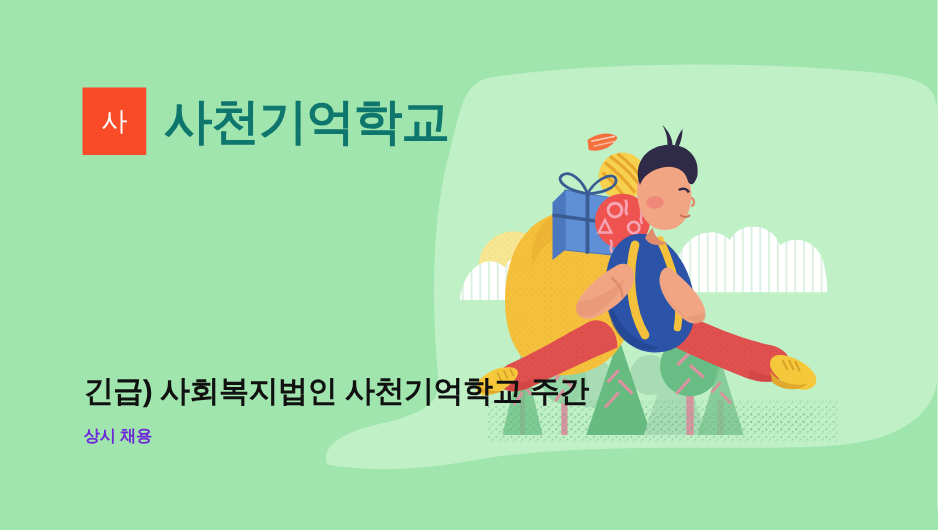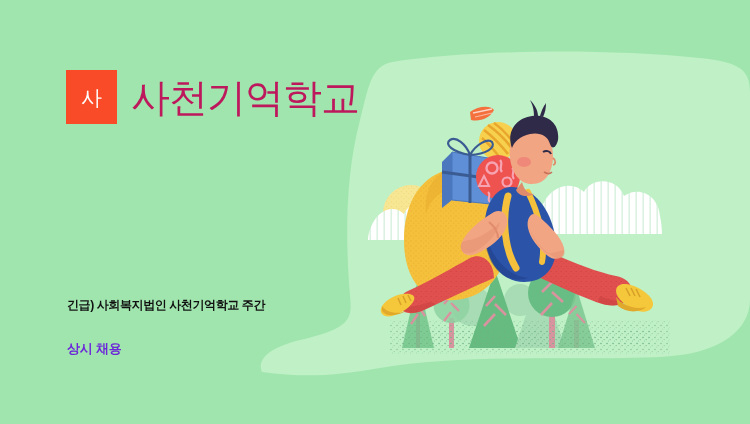--- a/index.html
+++ b/index.html
@@ -41,32 +41,32 @@
     flex: 0 0 auto;
   }
   .brand-mark span {
     color: #ffffff;
     font-size: 21px;
     font-weight: 400;
     line-height: 1;
     letter-spacing: 0;
   }
   .brand-name {
-    color: #be185d;
+    color: #0f766e;
     font-size: 39px;
-    font-weight: normal;
+    font-weight: bold;
     line-height: 1;
     letter-spacing: -1px;
     white-space: nowrap;
   }
   .headline {
     position: absolute;
     left: 67px; top: 297px;
     color: #111111;
-    font-size: 12px;
+    font-size: 24px;
     font-weight: bold;
     letter-spacing: -0.4px;
     white-space: nowrap;
     pointer-events: auto;
   }
   .subline {
     position: absolute;
     left: 67px; top: 340px;
     color: #6d28d9;
     font-size: 13px;

